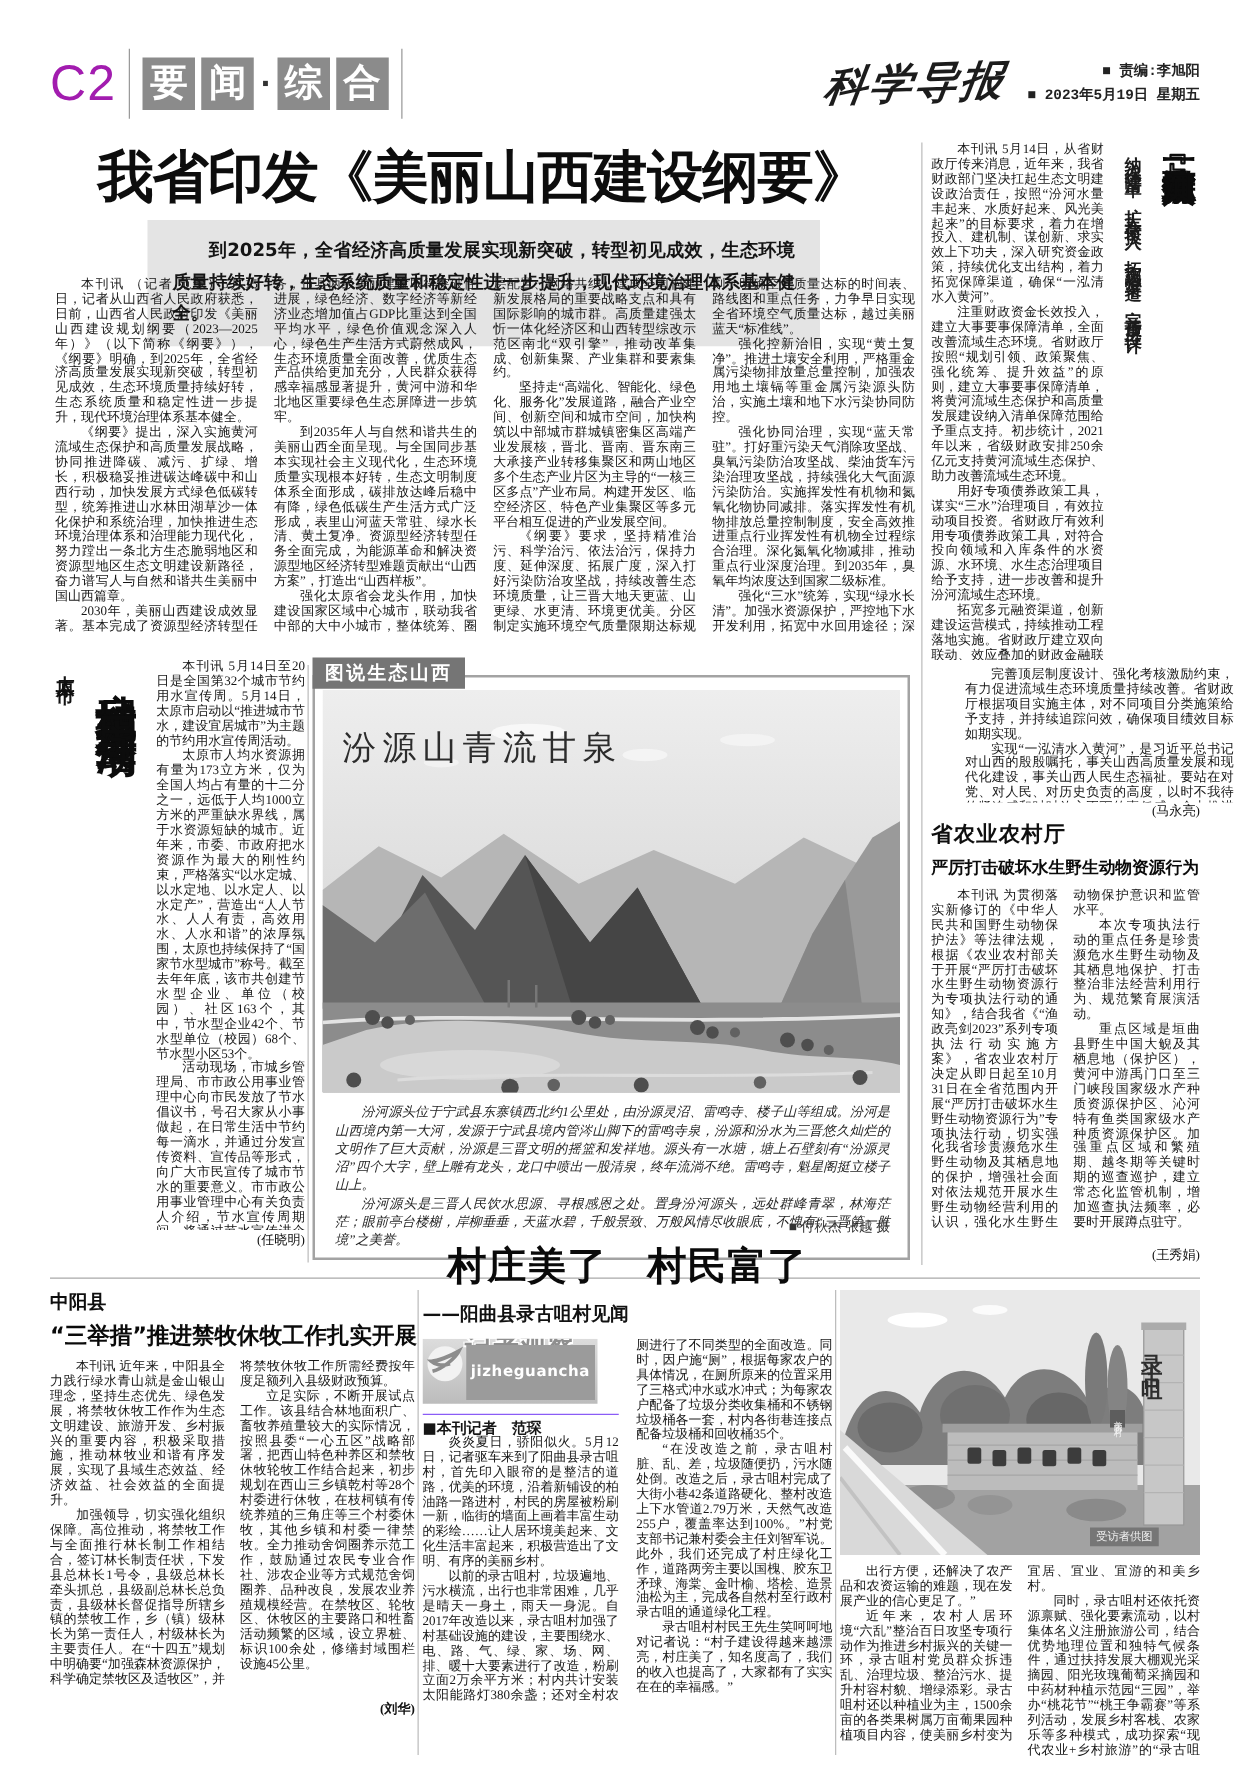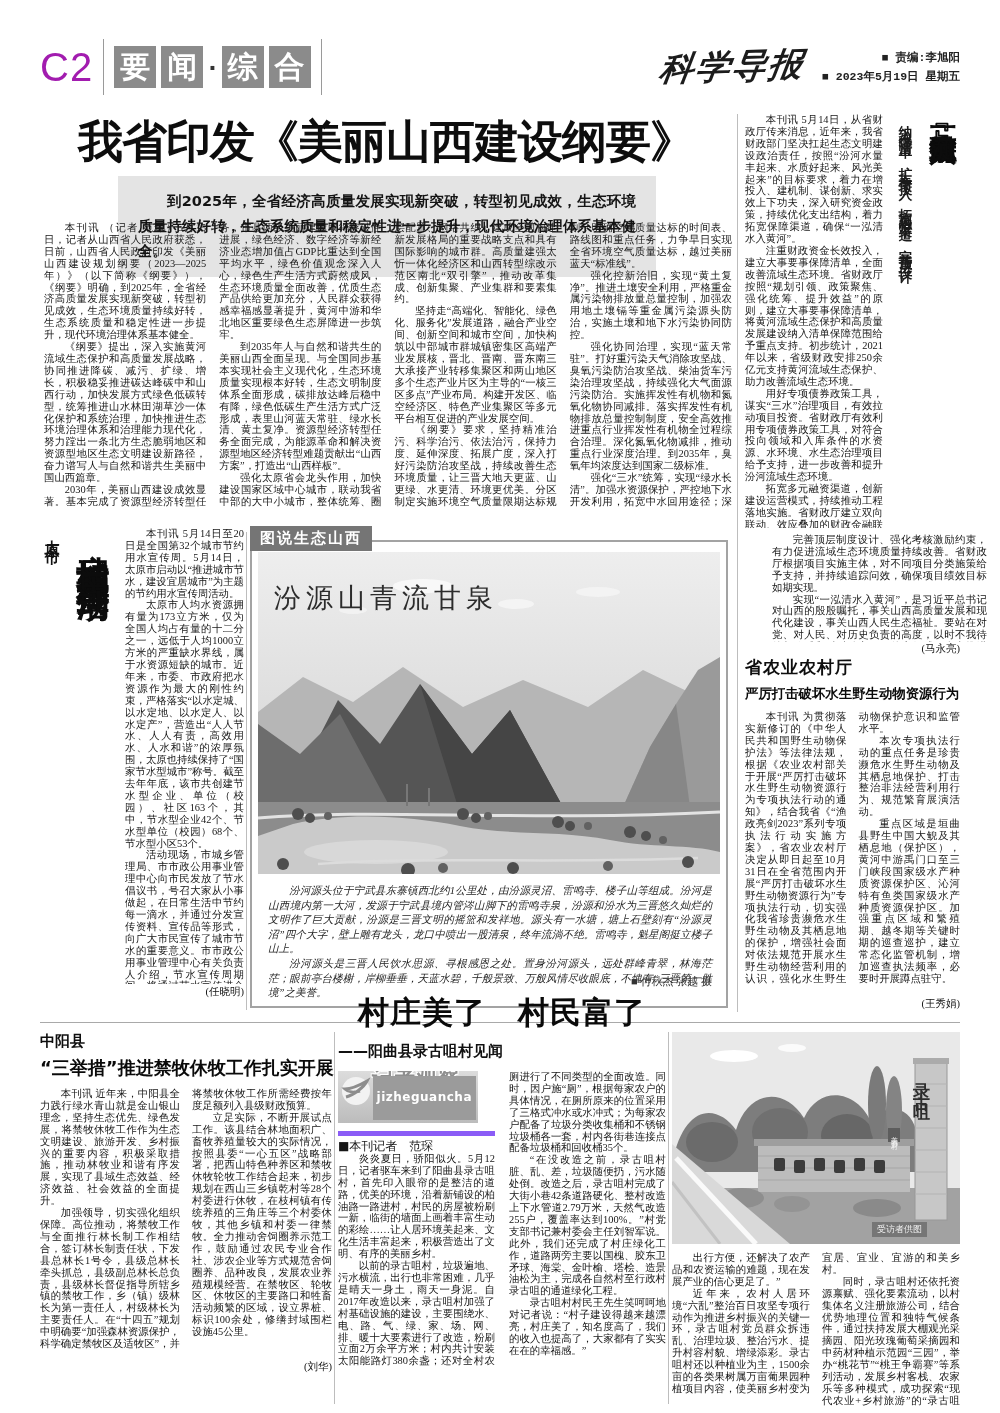--- a/index.html
+++ b/index.html
@@ -66,34 +66,34 @@
   .ag-kick{font-family:"DejaVu Sans",sans-serif;font-weight:700;font-size:17px;color:#0e0e0e;letter-spacing:1px;}
   .ag-hl{font-family:"DejaVu Sans","Liberation Sans",sans-serif;font-weight:900;font-size:13.4px;
          letter-spacing:0;color:#0a0a0a;margin-top:6px;white-space:nowrap;}
   .ag-body{width:215px;height:286px;column-count:2;column-gap:12px;margin-top:8px;}
   
   .zy{left:40px;top:1032px;width:292px;}
   .zy-kick{font-family:"DejaVu Sans",sans-serif;font-weight:700;font-size:15px;color:#0e0e0e;}
   .zy-hl{font-family:"DejaVu Sans","Liberation Sans",sans-serif;font-weight:900;font-size:18px;color:#0a0a0a;
          margin-top:5px;white-space:nowrap;}
   .zy-body{width:292px;height:272px;column-count:2;column-gap:12px;margin-top:8px;}
-  .zy-by{width:292px;}
+  .zy-by{width:292px;font-weight:bold;}
   .vg{left:338px;top:992px;width:328px;}
   .vg-hl{font-family:"DejaVu Sans","Liberation Sans",sans-serif;font-weight:900;font-size:31px;color:#0a0a0a;
          text-align:center;letter-spacing:1px;}
   .vg-sub{font-family:"DejaVu Sans",sans-serif;font-weight:700;font-size:15px;margin-top:8px;color:#111;}
   .vg-body{width:328px;height:300px;column-count:2;column-gap:14px;margin-top:10px;}
   .logo{width:140px;height:52px;background:linear-gradient(#dcdcdc,#bcbcbc);position:relative;margin-bottom:8px;
         break-inside:avoid;}
   .logo-cn{position:absolute;left:34px;top:2px;font-family:"DejaVu Sans",sans-serif;font-weight:900;font-size:21px;
            color:#8f8f8f;text-shadow:1px 1px 0 #fff,-1px -1px 0 #fff,1px -1px 0 #fff,-1px 1px 0 #fff;letter-spacing:1px;}
   .logo-en{position:absolute;right:2px;bottom:3px;background:#9b9b9b;color:#fff;font-family:"DejaVu Sans",sans-serif;
            font-weight:700;font-size:12px;padding:16px 4px;letter-spacing:.5px;}
   .logo-ic{position:absolute;left:2px;top:4px;}
-  .vg-byline{border-top:5px solid #8b5cf6;padding-top:5px;margin-bottom:6px;font-weight:400;
+  .vg-byline{border-top:1px solid #8b5cf6;padding-top:5px;margin-bottom:6px;font-weight:700;
              font-family:"DejaVu Sans",sans-serif;font-size:12px;break-inside:avoid;text-indent:0 !important;}
   .vp{left:672px;top:1032px;width:288px;height:212px;}
   .vp-label{left:910px;top:1070px;writing-mode:vertical-rl;font-weight:900;font-size:17px;color:#2d2d2d;
             letter-spacing:10px;font-family:"Liberation Serif",serif;}
   .vp-sign{left:888px;top:1128px;writing-mode:vertical-rl;background:#5d5d5d;color:#f3f3f3;font-size:7px;
            padding:3px 1px;letter-spacing:2px;}
   .vp-credit{left:872px;top:1222px;background:rgba(110,110,110,.85);color:#f0f0f0;font-size:9px;padding:1px 5px;}
   .vg2-body{left:672px;top:1252px;width:288px;height:156px;column-count:2;column-gap:12px;}
 </style>
 </head>

